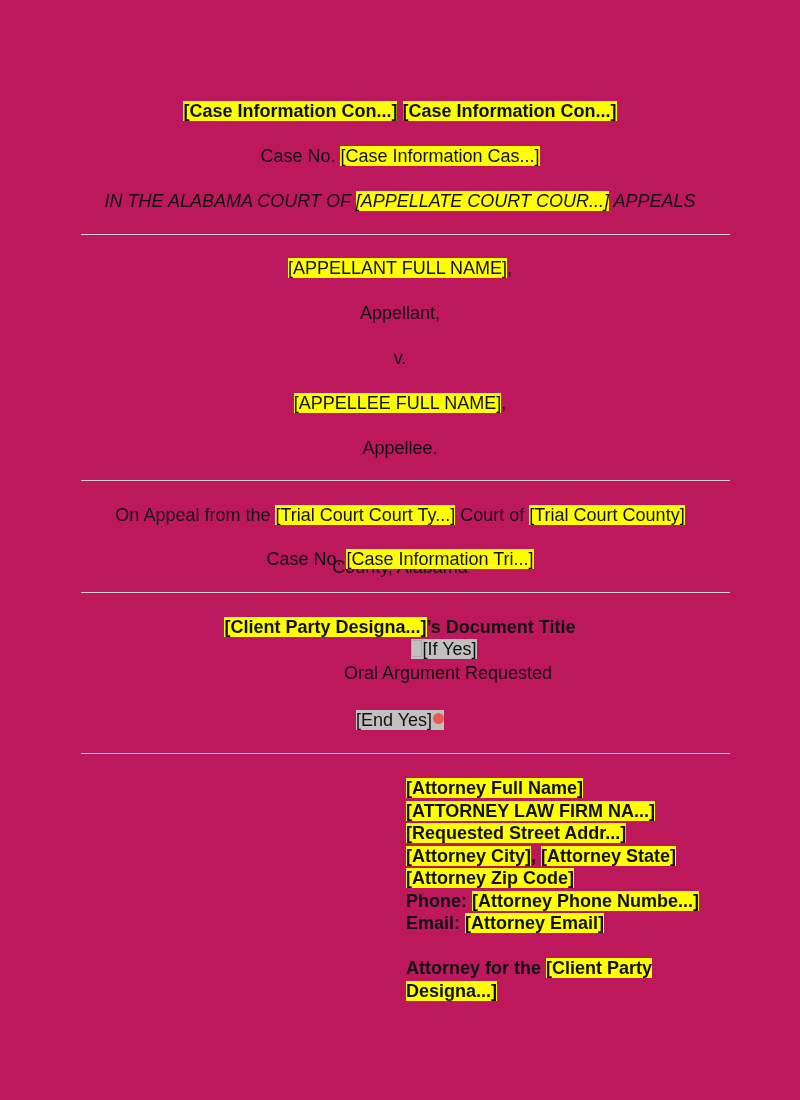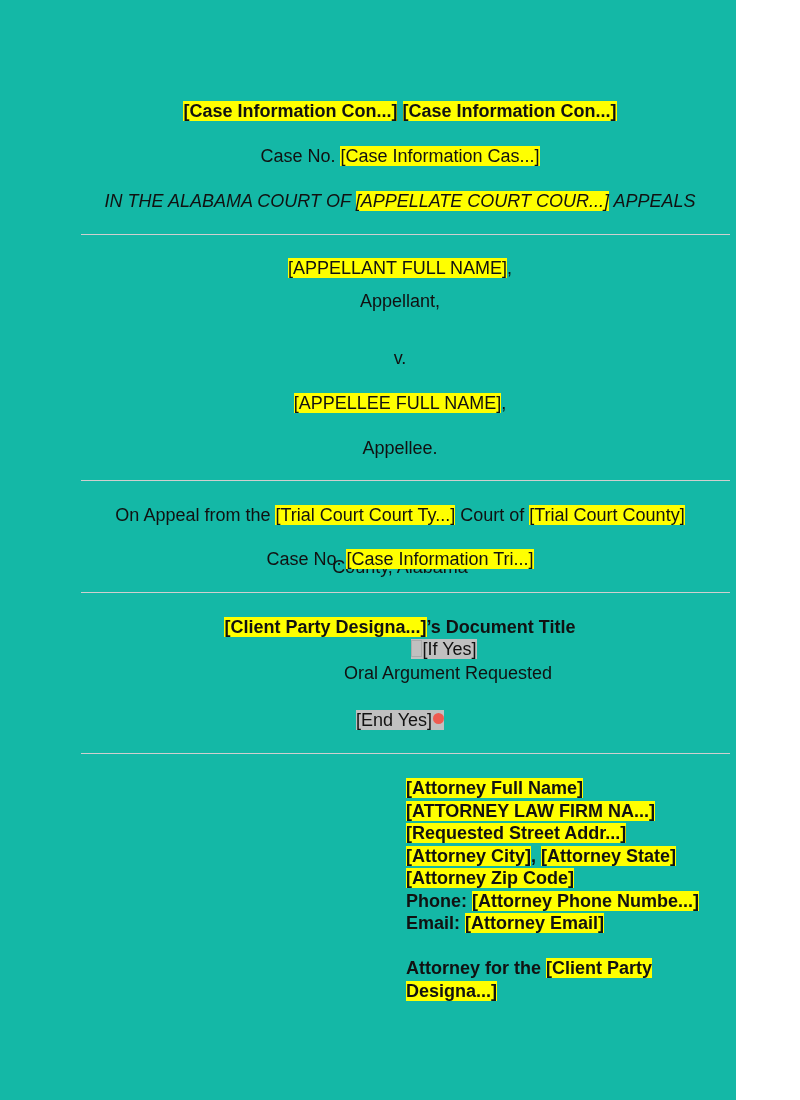--- a/index.html
+++ b/index.html
@@ -1,18 +1,18 @@
 <!DOCTYPE html>
 <html><head>
 <meta charset="utf-8">
 <style>
   html, body { margin: 0; padding: 0; background: #ffffff; }
   body { width: 800px; height: 1100px; position: relative; overflow: hidden;
          font-family: "Liberation Sans", sans-serif; color: #111; font-size: 18px; }
-  .page { position: absolute; left: 0; top: 0; width: 736px; height: 1100px; background: #14b8a6; }
+  .page { position: absolute; left: 0; top: 0; width: 800px; height: 1100px; background: #be185d; }
   .line { position: absolute; left: 0; width: 800px; text-align: center; white-space: nowrap; line-height: 22px; }
   .hl { background: #ffff00; }
   .gray { background: #c0c0c0; }
   .b { font-weight: bold; }
   .rule { position: absolute; left: 81px; width: 649px; height: 1px; background: #cfcfcf; }
   .sig { position: absolute; left: 406px; width: 330px; line-height: 22.5px; white-space: nowrap; font-weight: bold; }
   .dot { display: inline-block; width: 11px; height: 11px; border-radius: 50%; background: #ee5a50; vertical-align: 2px; margin-left: 1px; }
   .box { display: inline-block; width: 9px; height: 15px; border: 1px solid #aaa; vertical-align: -2px; }
 </style>
 </head>
@@ -34,21 +34,21 @@
     <span>IN THE ALABAMA COURT OF</span>
     <span class="hl">[APPELLATE COURT COUR...]</span>
     <span>APPEALS</span>
   </div>
 
   <div class="rule" style="top:234px;"></div>
 
   <div class="line" style="top:257px;">
     <span class="hl">[APPELLANT FULL NAME]</span><span>,</span>
   </div>
-  <div class="line" style="top:290px;">Appellant,</div>
+  <div class="line" style="top:302px;">Appellant,</div>
   <div class="line" style="top:347px;">v.</div>
   <div class="line" style="top:392px;">
     <span class="hl">[APPELLEE FULL NAME]</span><span>,</span>
   </div>
   <div class="line" style="top:437px;">Appellee.</div>
 
   <div class="rule" style="top:480px;"></div>
 
   <div class="line" style="top:504px;">
     <span>On Appeal from the</span>

